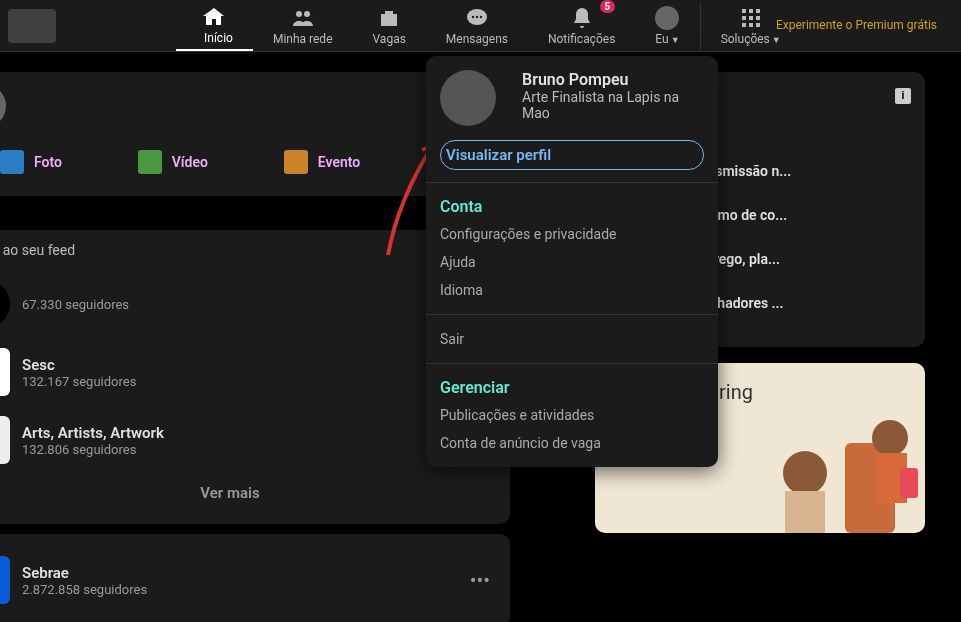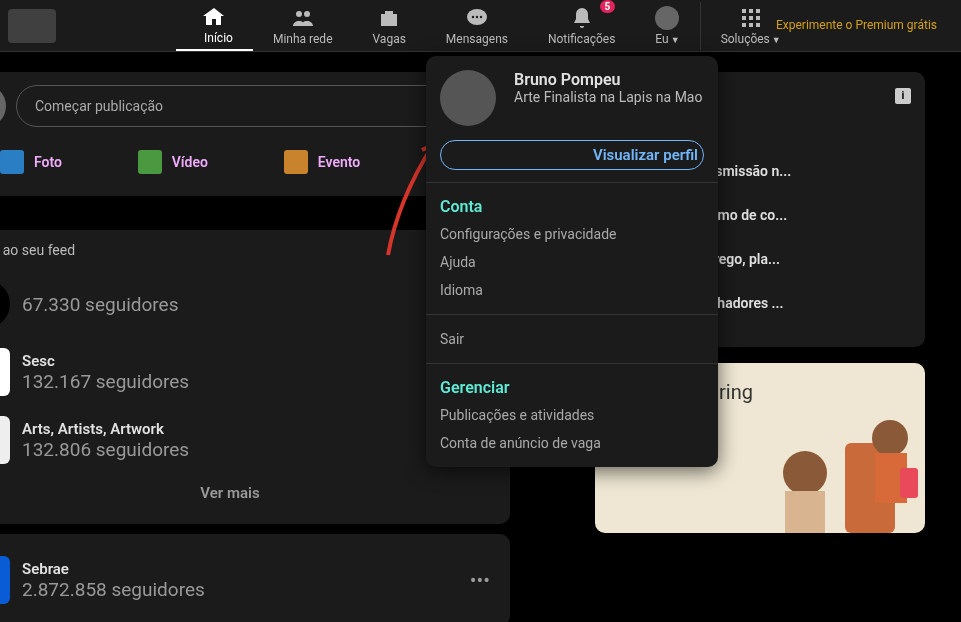--- a/index.html
+++ b/index.html
@@ -31,43 +31,43 @@
     .post-action-label { font-size: 14px; color: #f0abfc; font-weight: 600; }
     
     .classificar { color: #aaa; font-size: 12px; text-align: right; padding: 6px 12px; }
     
     .feed-card { background: #1b1b1b; border-radius: 10px; padding: 12px; margin-bottom: 10px; }
     .feed-header { font-size: 14px; color: #bbb; padding-bottom: 12px; }
     .follow-item { display: flex; align-items: center; gap: 12px; padding: 10px 0; position: relative; }
     .follow-avatar { width: 48px; height: 48px; border-radius: 6px; background: #333; display: flex; align-items: center; justify-content: center; font-size: 10px; color: #fff; font-weight: bold; flex-shrink: 0; overflow: hidden; }
     .follow-info { flex: 1; }
     .follow-name { font-size: 15px; font-weight: 600; color: #e1e1e1; }
-    .follow-count { font-size: 19px; color: #999; }
+    .follow-count { font-size: 13px; color: #999; }
     .follow-btn { display: flex; align-items: center; gap: 4px; color: #71b7fb; font-size: 16px; font-weight: 600; cursor: pointer; position: absolute; right: 8px; }
     .more-dots { position: absolute; right: 8px; color: #999; font-size: 20px; cursor: pointer; }
     .ver-mais { text-align: center; color: #999; font-size: 15px; font-weight: 600; padding: 10px; cursor: pointer; }
     
     .right-col { width: 330px; position: absolute; left: 595px; }
     .news-card { background: #1b1b1b; border-radius: 10px; padding: 14px; }
     .news-header { display: flex; justify-content: space-between; align-items: center; margin-bottom: 8px; }
     .news-title { font-size: 16px; font-weight: 600; }
     .info-icon { width: 16px; height: 16px; background: #ccc; border-radius: 2px; color: #000; font-size: 11px; display: flex; align-items: center; justify-content: center; font-weight: bold; }
     .news-item { padding: 6px 0; }
     .news-headline { font-size: 14px; font-weight: 600; color: #e1e1e1; white-space: nowrap; overflow: hidden; text-overflow: ellipsis; }
     .news-meta { font-size: 12px; color: #999; margin-top: 2px; }
     
     .ad-card { margin-top: 16px; background: #efe7d3; border-radius: 10px; height: 170px; padding: 16px; position: relative; overflow: hidden; }
     .ad-text { font-size: 20px; color: #333; line-height: 1.3; font-weight: 400; font-family: Georgia, serif; }
     
     .dropdown { position: absolute; top: 56px; left: 426px; width: 292px; background: #1b1b1b; border-radius: 10px; box-shadow: 0 4px 20px rgba(0,0,0,0.6); z-index: 100; overflow: hidden; }
-    .dd-header { display: flex; gap: 18px; padding: 14px; }
+    .dd-header { display: flex; gap: 26px; padding: 14px; }
     .dd-avatar { width: 56px; height: 56px; border-radius: 50%; background: #555; flex-shrink: 0; }
     .dd-name { font-size: 16px; font-weight: 600; color: #e1e1e1; }
     .dd-title { font-size: 14px; color: #bbb; }
-    .dd-view-btn { margin: 0 14px 12px; border: 1px solid #71b7fb; color: #71b7fb; text-align: right; padding: 5px; border-radius: 18px; font-size: 15px; font-weight: 600; cursor: pointer; }
+    .dd-view-btn { margin: 0 14px 12px; border: 1px solid #71b7fb; color: #71b7fb; text-align: left; padding: 5px; border-radius: 18px; font-size: 15px; font-weight: 600; cursor: pointer; }
     .dd-section { border-top: 1px solid #333; padding: 10px 0; }
     .dd-section-title { font-size: 16px; font-weight: 600; padding: 4px 14px; color: #5eead4; }
     .dd-link { padding: 6px 14px; font-size: 14px; color: #aaa; cursor: pointer; }
     
     .arrow { position: absolute; top: 130px; left: 378px; z-index: 99; pointer-events: none; }
     .caret { font-size: 9px; margin-left: 2px; }
   </style>
 </head>
 <body>
 
@@ -130,21 +130,20 @@
     </div>
   </div>
   <div class="premium-link">Experimente o Premium grátis</div>
 </div>
 
 <div class="content">
   <div class="left-col">
     <div class="post-box">
       <div class="post-row">
         <div class="avatar"></div>
-        <div class="post-input">Começar publicação</div>
       </div>
       <div class="post-actions">
         <div class="post-action">
           <div class="post-action-icon" style="background:#2a7fc4"></div>
           <span class="post-action-label">Foto</span>
         </div>
         <div class="post-action">
           <div class="post-action-icon" style="background:#4a9940"></div>
           <span class="post-action-label">Vídeo</span>
         </div>

